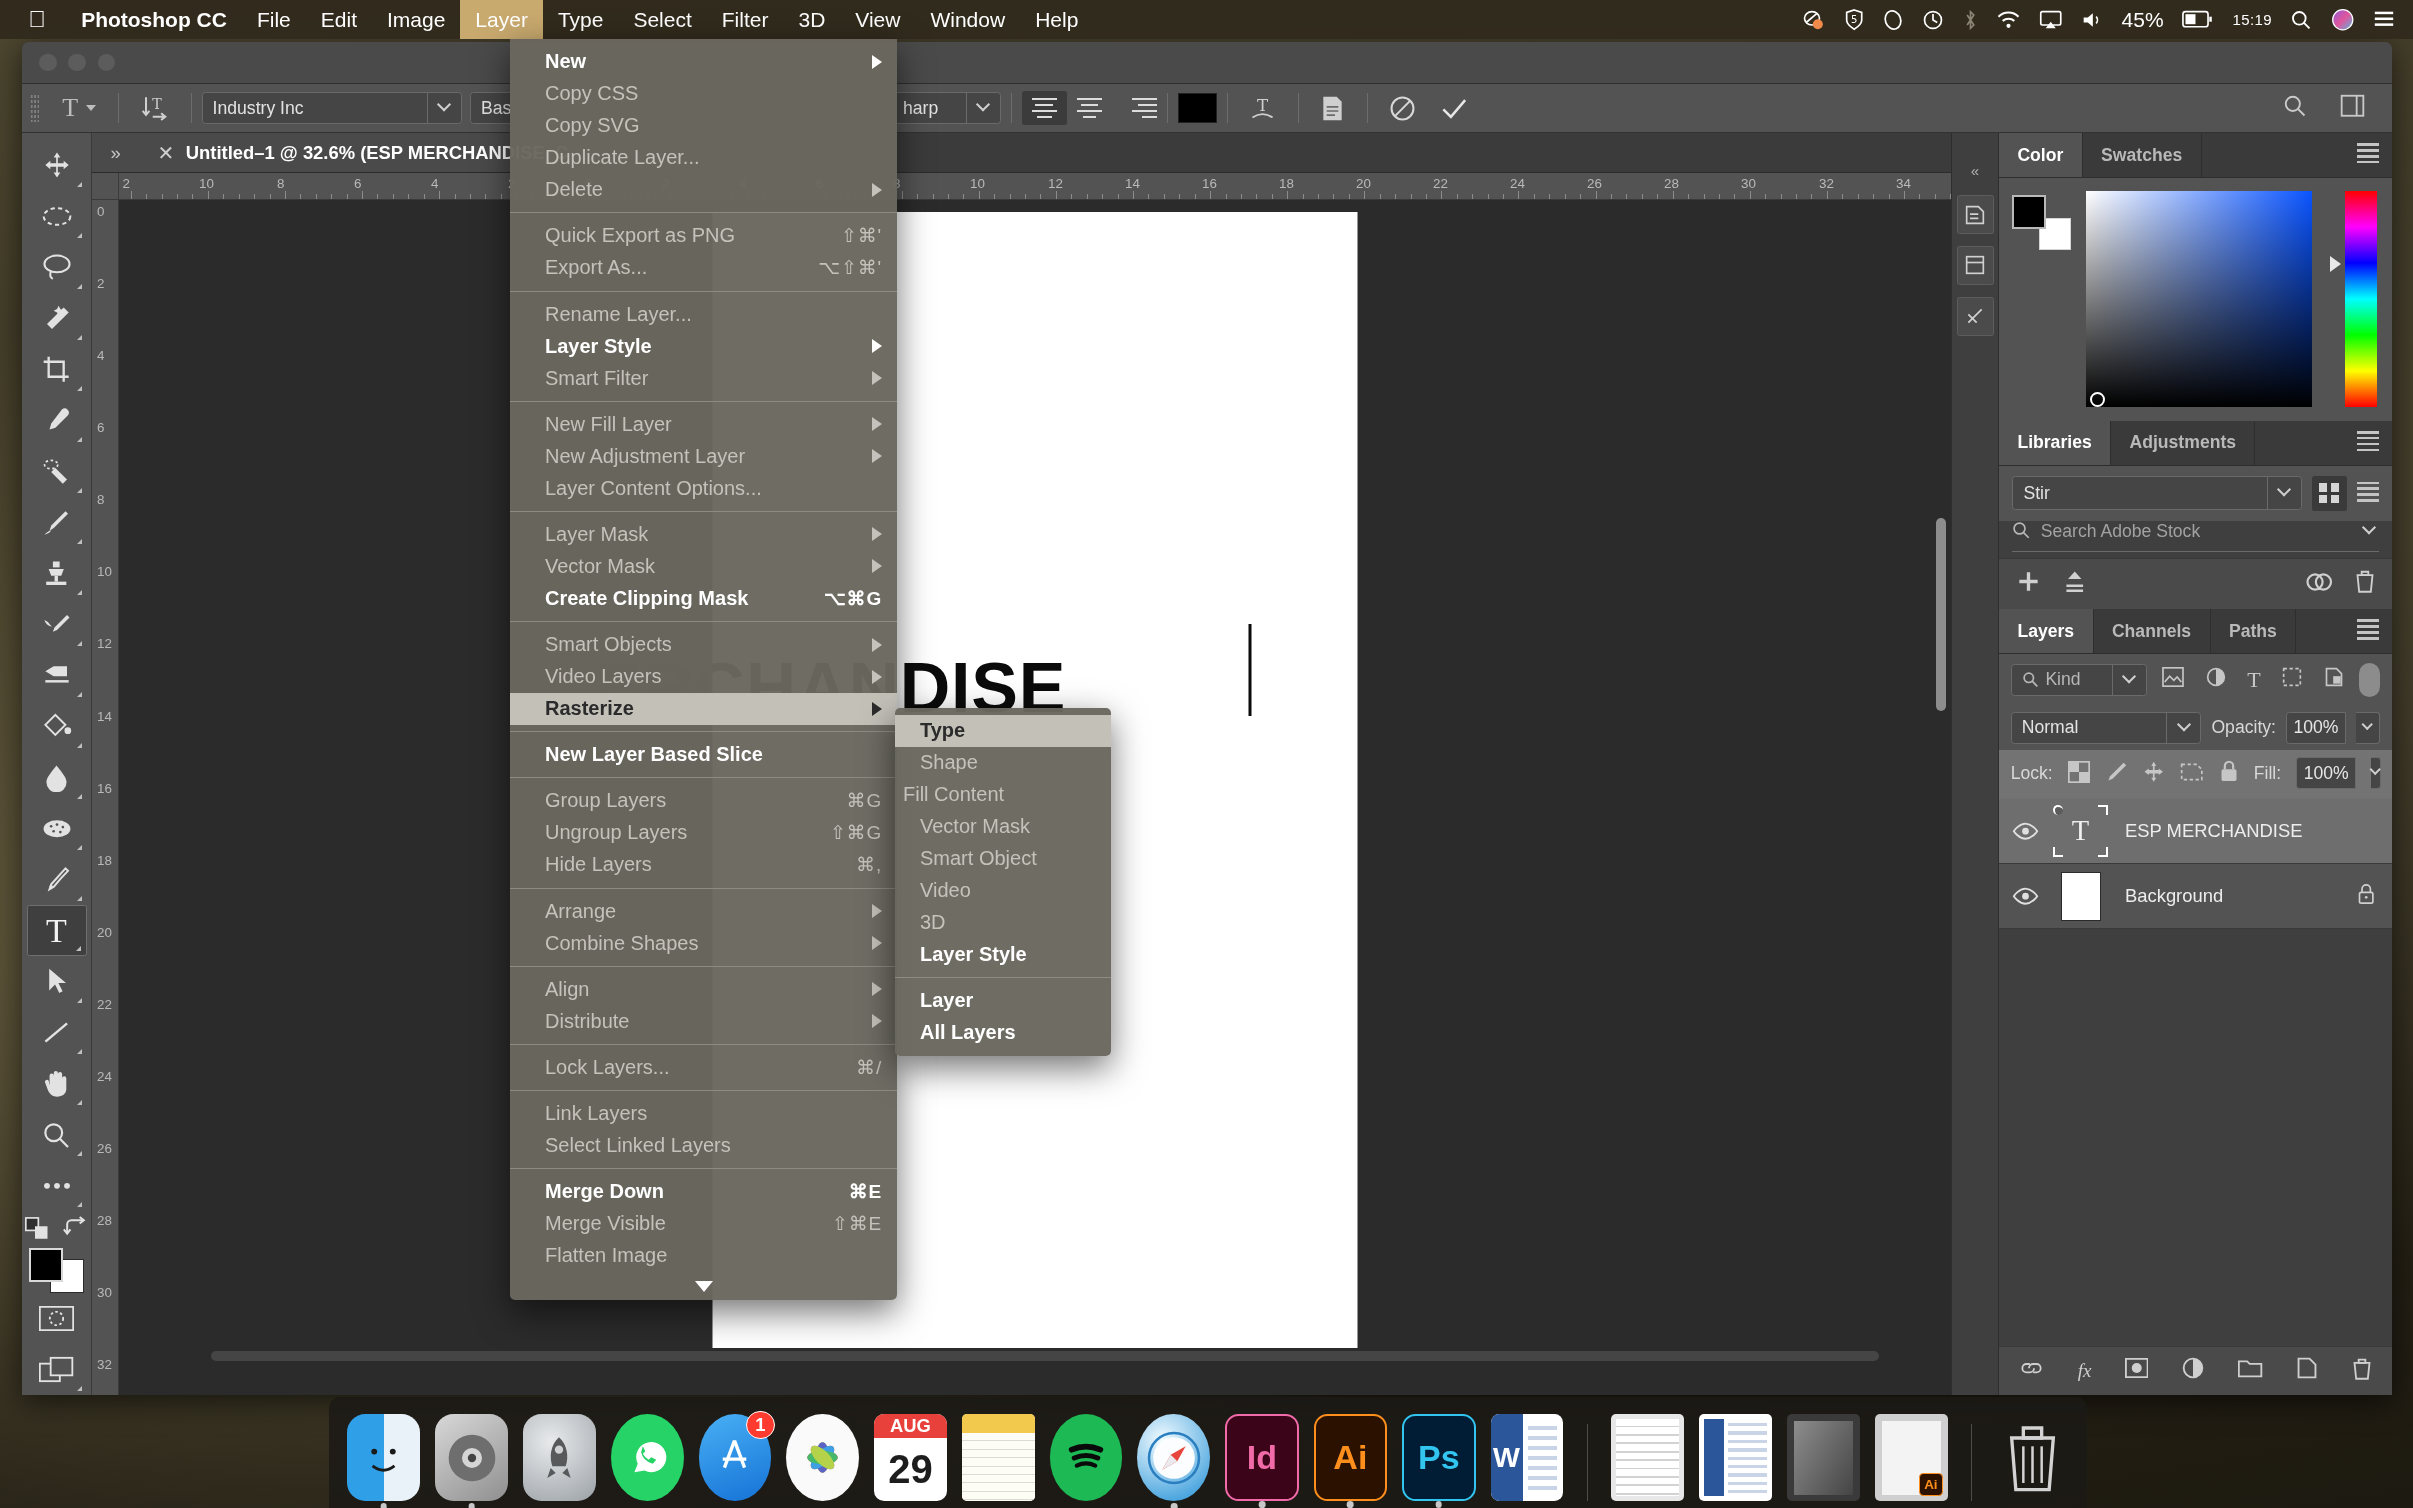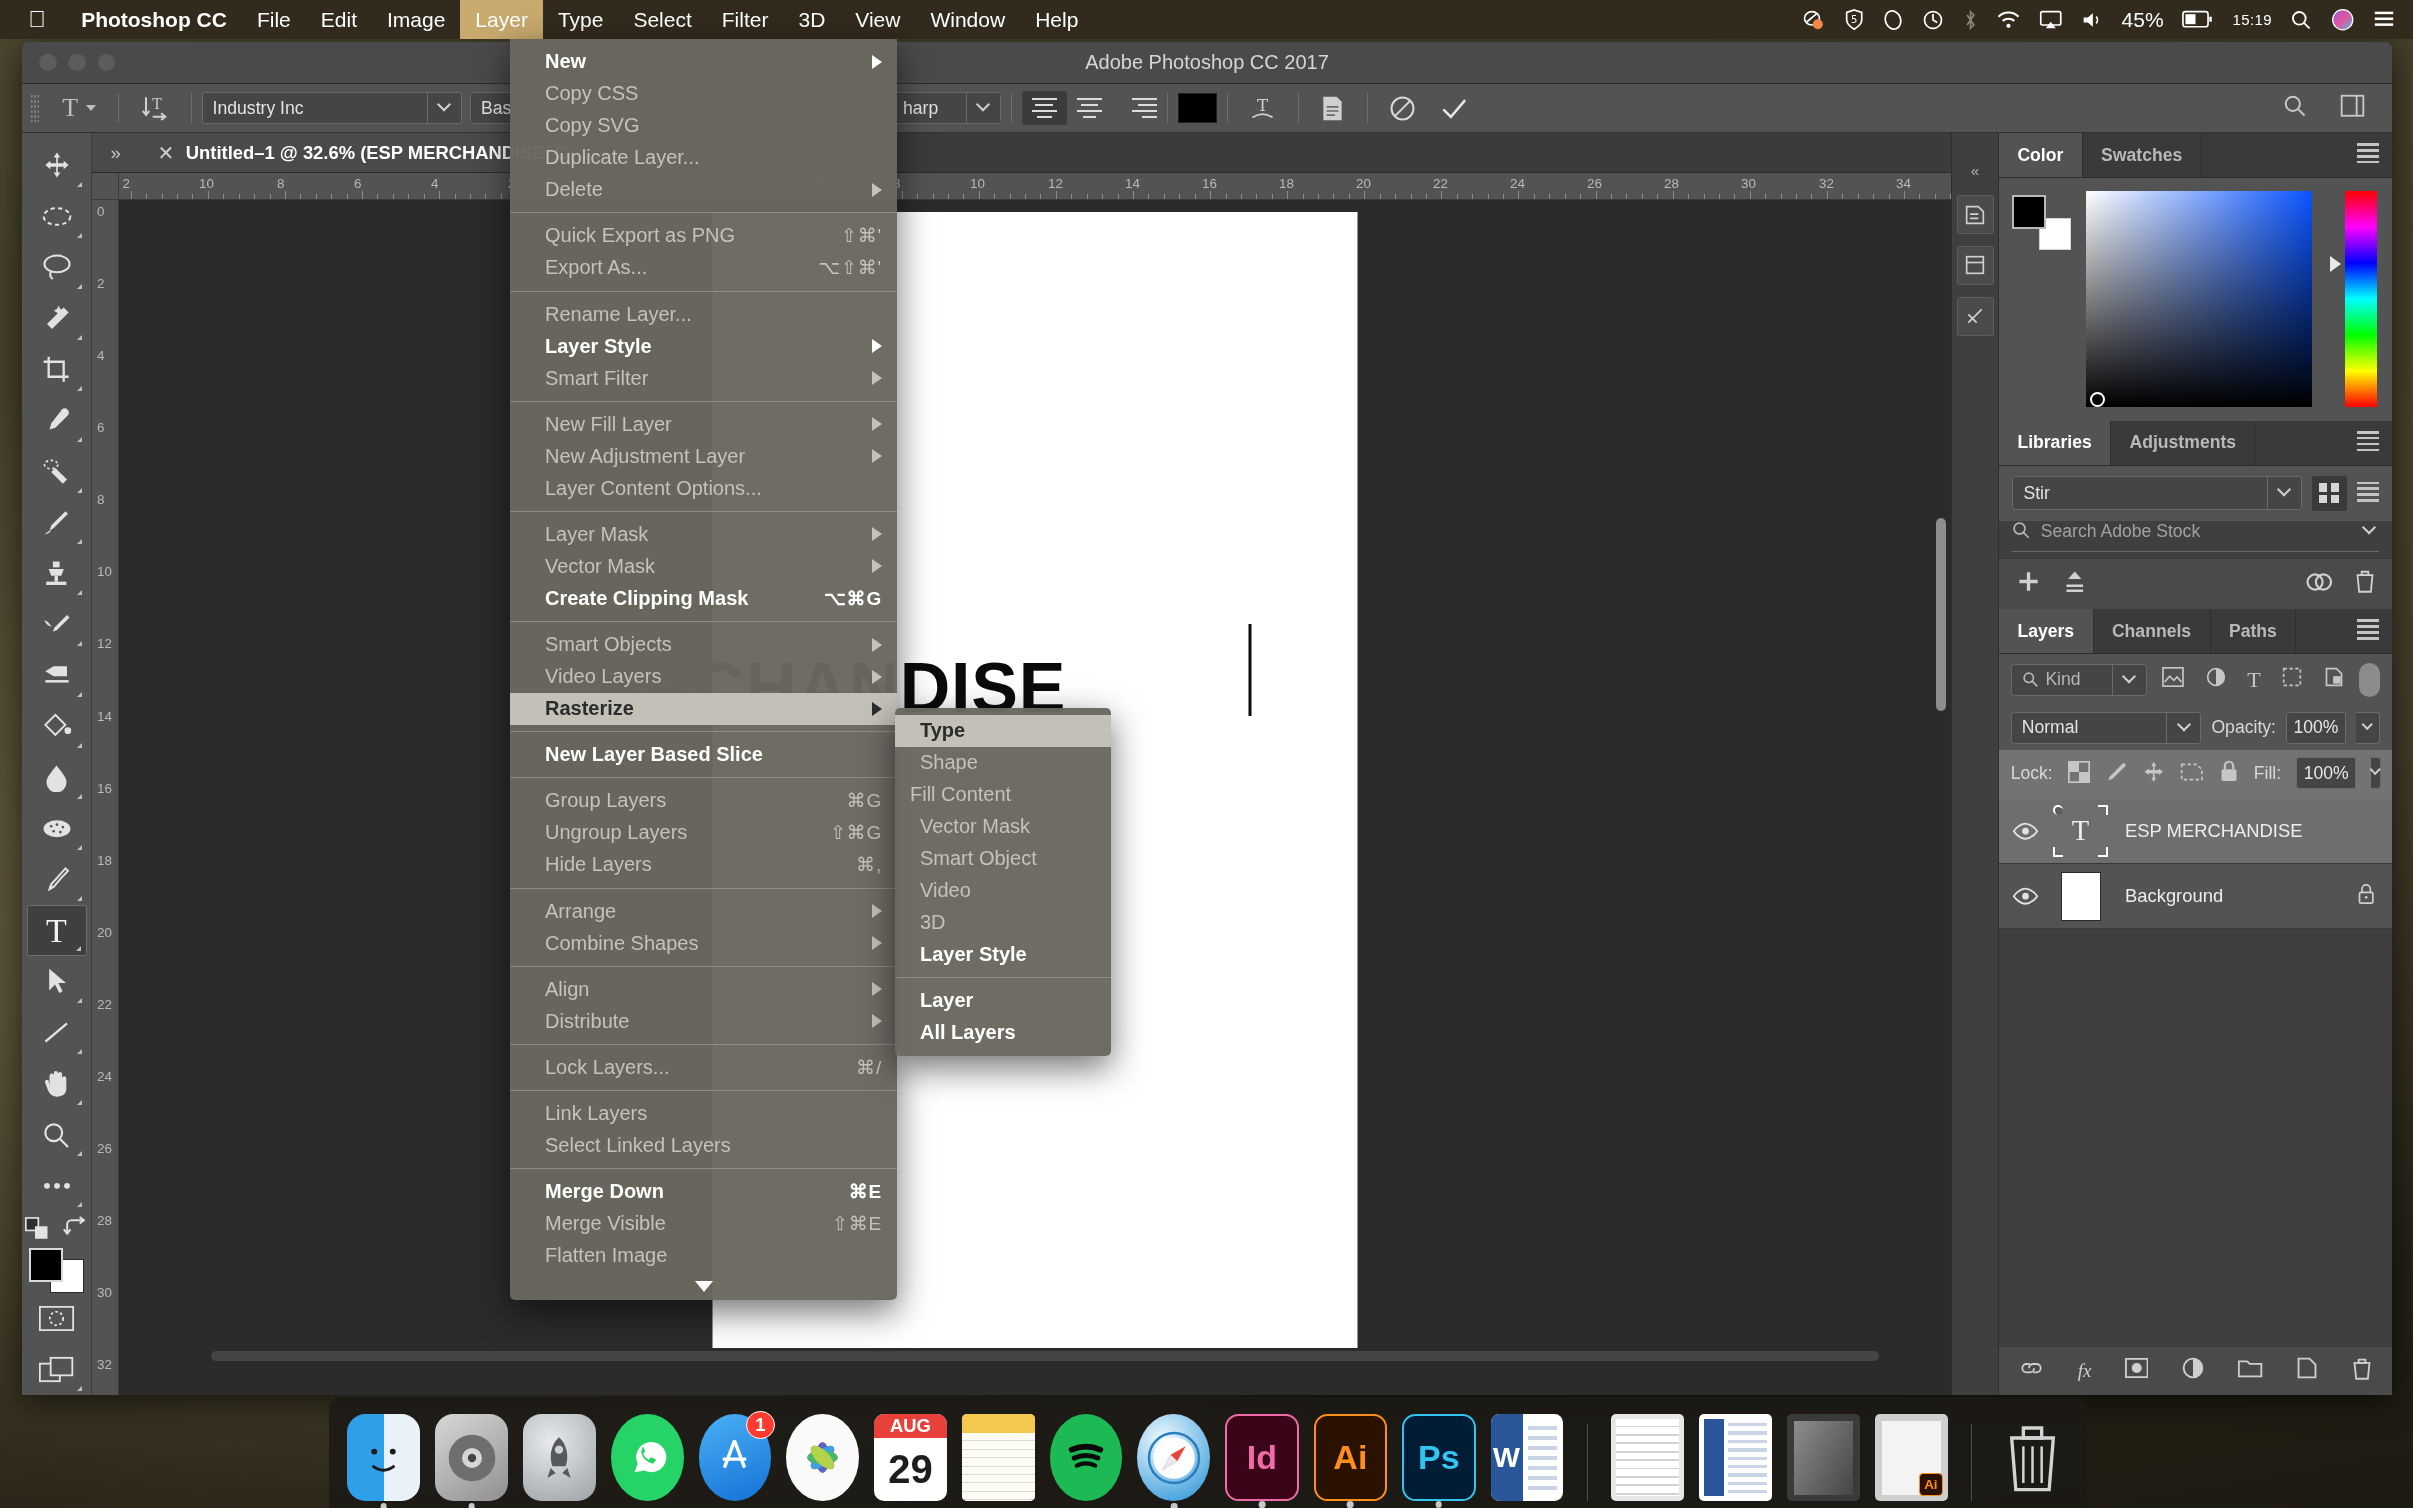--- a/index.html
+++ b/index.html
@@ -386,21 +386,20 @@
   </div>
 
   <div class="ps-window">
 
     <div class="ps-titlebar">
       <div class="traffic">
         <span class="tl"></span>
         <span class="tl"></span>
         <span class="tl"></span>
       </div>
-      <div class="ps-title">Adobe Photoshop CC 2017</div>
     </div>
 
     <div class="options-bar">
       <div class="grip"></div>
       <div class="ob-tool">
         <span class="ob-T">T</span>
         <span class="caret"></span>
       </div>
       <div class="vsep"></div>
       <div class="ob-icon">
@@ -1303,21 +1302,21 @@
         <span class="d"></span>
       </div>
     </div>
   <div class="menu" id="raster-sub">
       <div class="mrow hl" style="padding-left: 25px;">
         <span class="lbltxt">Type</span>
       </div>
       <div class="mrow" style="padding-left: 25px;">
         <span class="lbltxt">Shape</span>
       </div>
-      <div class="mrow" style="padding-left: 15px;">
+      <div class="mrow" style="padding-left: 8px;">
         <span class="lbltxt">Fill Content</span>
       </div>
       <div class="mrow" style="padding-left: 25px;">
         <span class="lbltxt">Vector Mask</span>
       </div>
       <div class="mrow" style="padding-left: 25px;">
         <span class="lbltxt">Smart Object</span>
       </div>
       <div class="mrow" style="padding-left: 25px;">
         <span class="lbltxt">Video</span>

